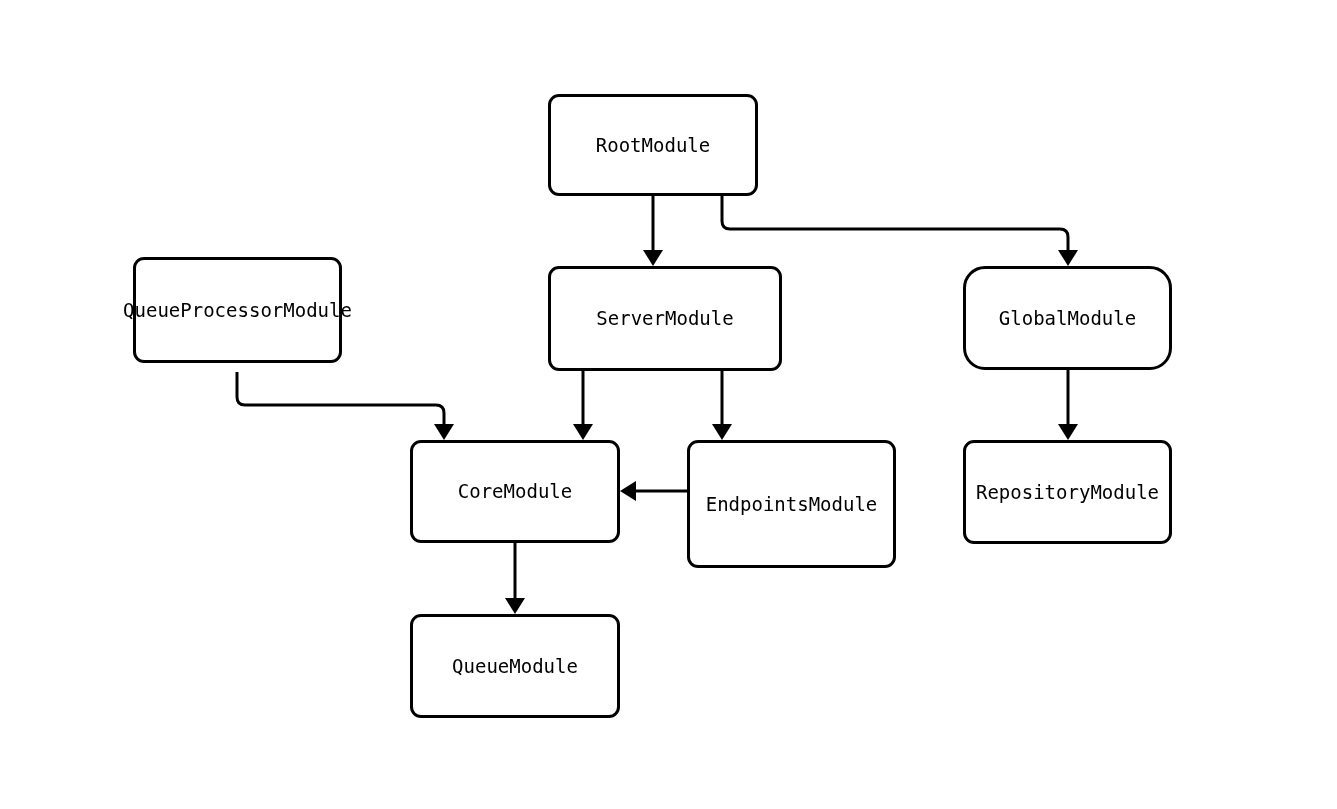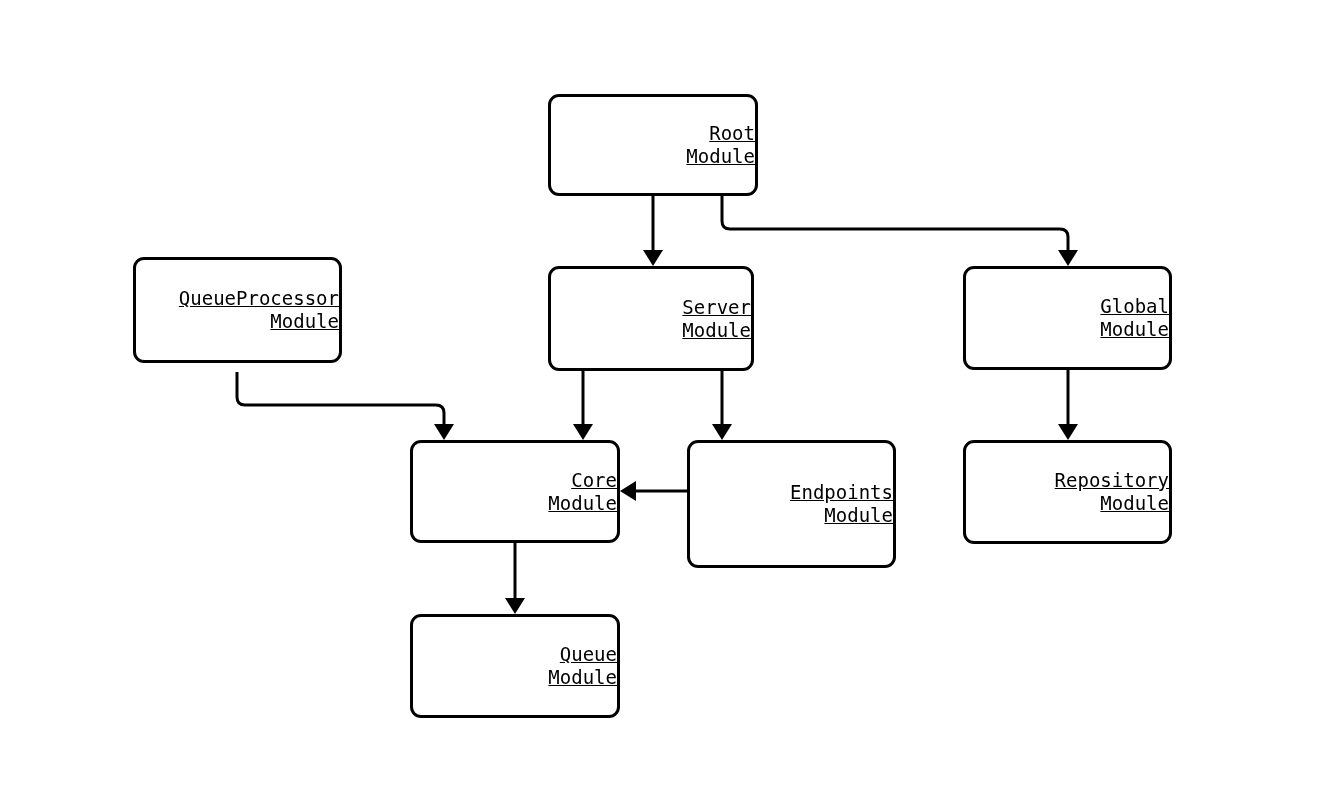--- a/index.html
+++ b/index.html
@@ -23,25 +23,24 @@
     width: 1337px;
     height: 809px;
   }
   .node-box {
     position: absolute;
     box-sizing: border-box;
     background: #ffffff;
     border: 3px solid #000000;
     border-radius: 11px;
     display: flex;
-    flex-direction: column;
-    align-items: flex-end;
+    flex-direction: row;
+    align-items: center;
     justify-content: center;
     z-index: 5;
-    text-decoration: underline;
   }
   .node-line {
     display: block;
     color: #000000;
     font-family: "DejaVu Sans Mono", "Liberation Mono", monospace;
     font-size: 19px;
     line-height: 23px;
     letter-spacing: 0px;
     white-space: pre;
     text-align: center;
@@ -78,26 +77,26 @@
   <div class="node-box" style="left: 548px; top: 94px; width: 210px; height: 102px; border-width: 3px; border-color: rgb(0, 0, 0); border-radius: 11px;">
     <span class="node-line">Root</span>
     <span class="node-line">Module</span>
   </div>
 
   <div class="node-box" style="left: 133px; top: 257px; width: 209px; height: 106px; border-width: 3px; border-color: rgb(0, 0, 0); border-radius: 11px;">
     <span class="node-line">QueueProcessor</span>
     <span class="node-line">Module</span>
   </div>
 
-  <div class="node-box" style="left: 548px; top: 266px; width: 206px; height: 105px; border-width: 3px; border-color: rgb(0, 0, 0); border-radius: 11px;">
+  <div class="node-box" style="left: 548px; top: 266px; width: 234px; height: 105px; border-width: 3px; border-color: rgb(0, 0, 0); border-radius: 11px;">
     <span class="node-line">Server</span>
     <span class="node-line">Module</span>
   </div>
 
-  <div class="node-box" style="left: 963px; top: 266px; width: 209px; height: 104px; border-width: 3px; border-color: rgb(0, 0, 0); border-radius: 11px;">
+  <div class="node-box" style="left: 963px; top: 266px; width: 209px; height: 104px; border-width: 3px; border-color: rgb(0, 0, 0); border-radius: 22px;">
     <span class="node-line">Global</span>
     <span class="node-line">Module</span>
   </div>
 
   <div class="node-box" style="left: 410px; top: 440px; width: 210px; height: 103px; border-width: 3px; border-color: rgb(0, 0, 0); border-radius: 11px;">
     <span class="node-line">Core</span>
     <span class="node-line">Module</span>
   </div>
 
   <div class="node-box" style="left: 687px; top: 440px; width: 209px; height: 128px; border-width: 3px; border-color: rgb(0, 0, 0); border-radius: 11px;">

